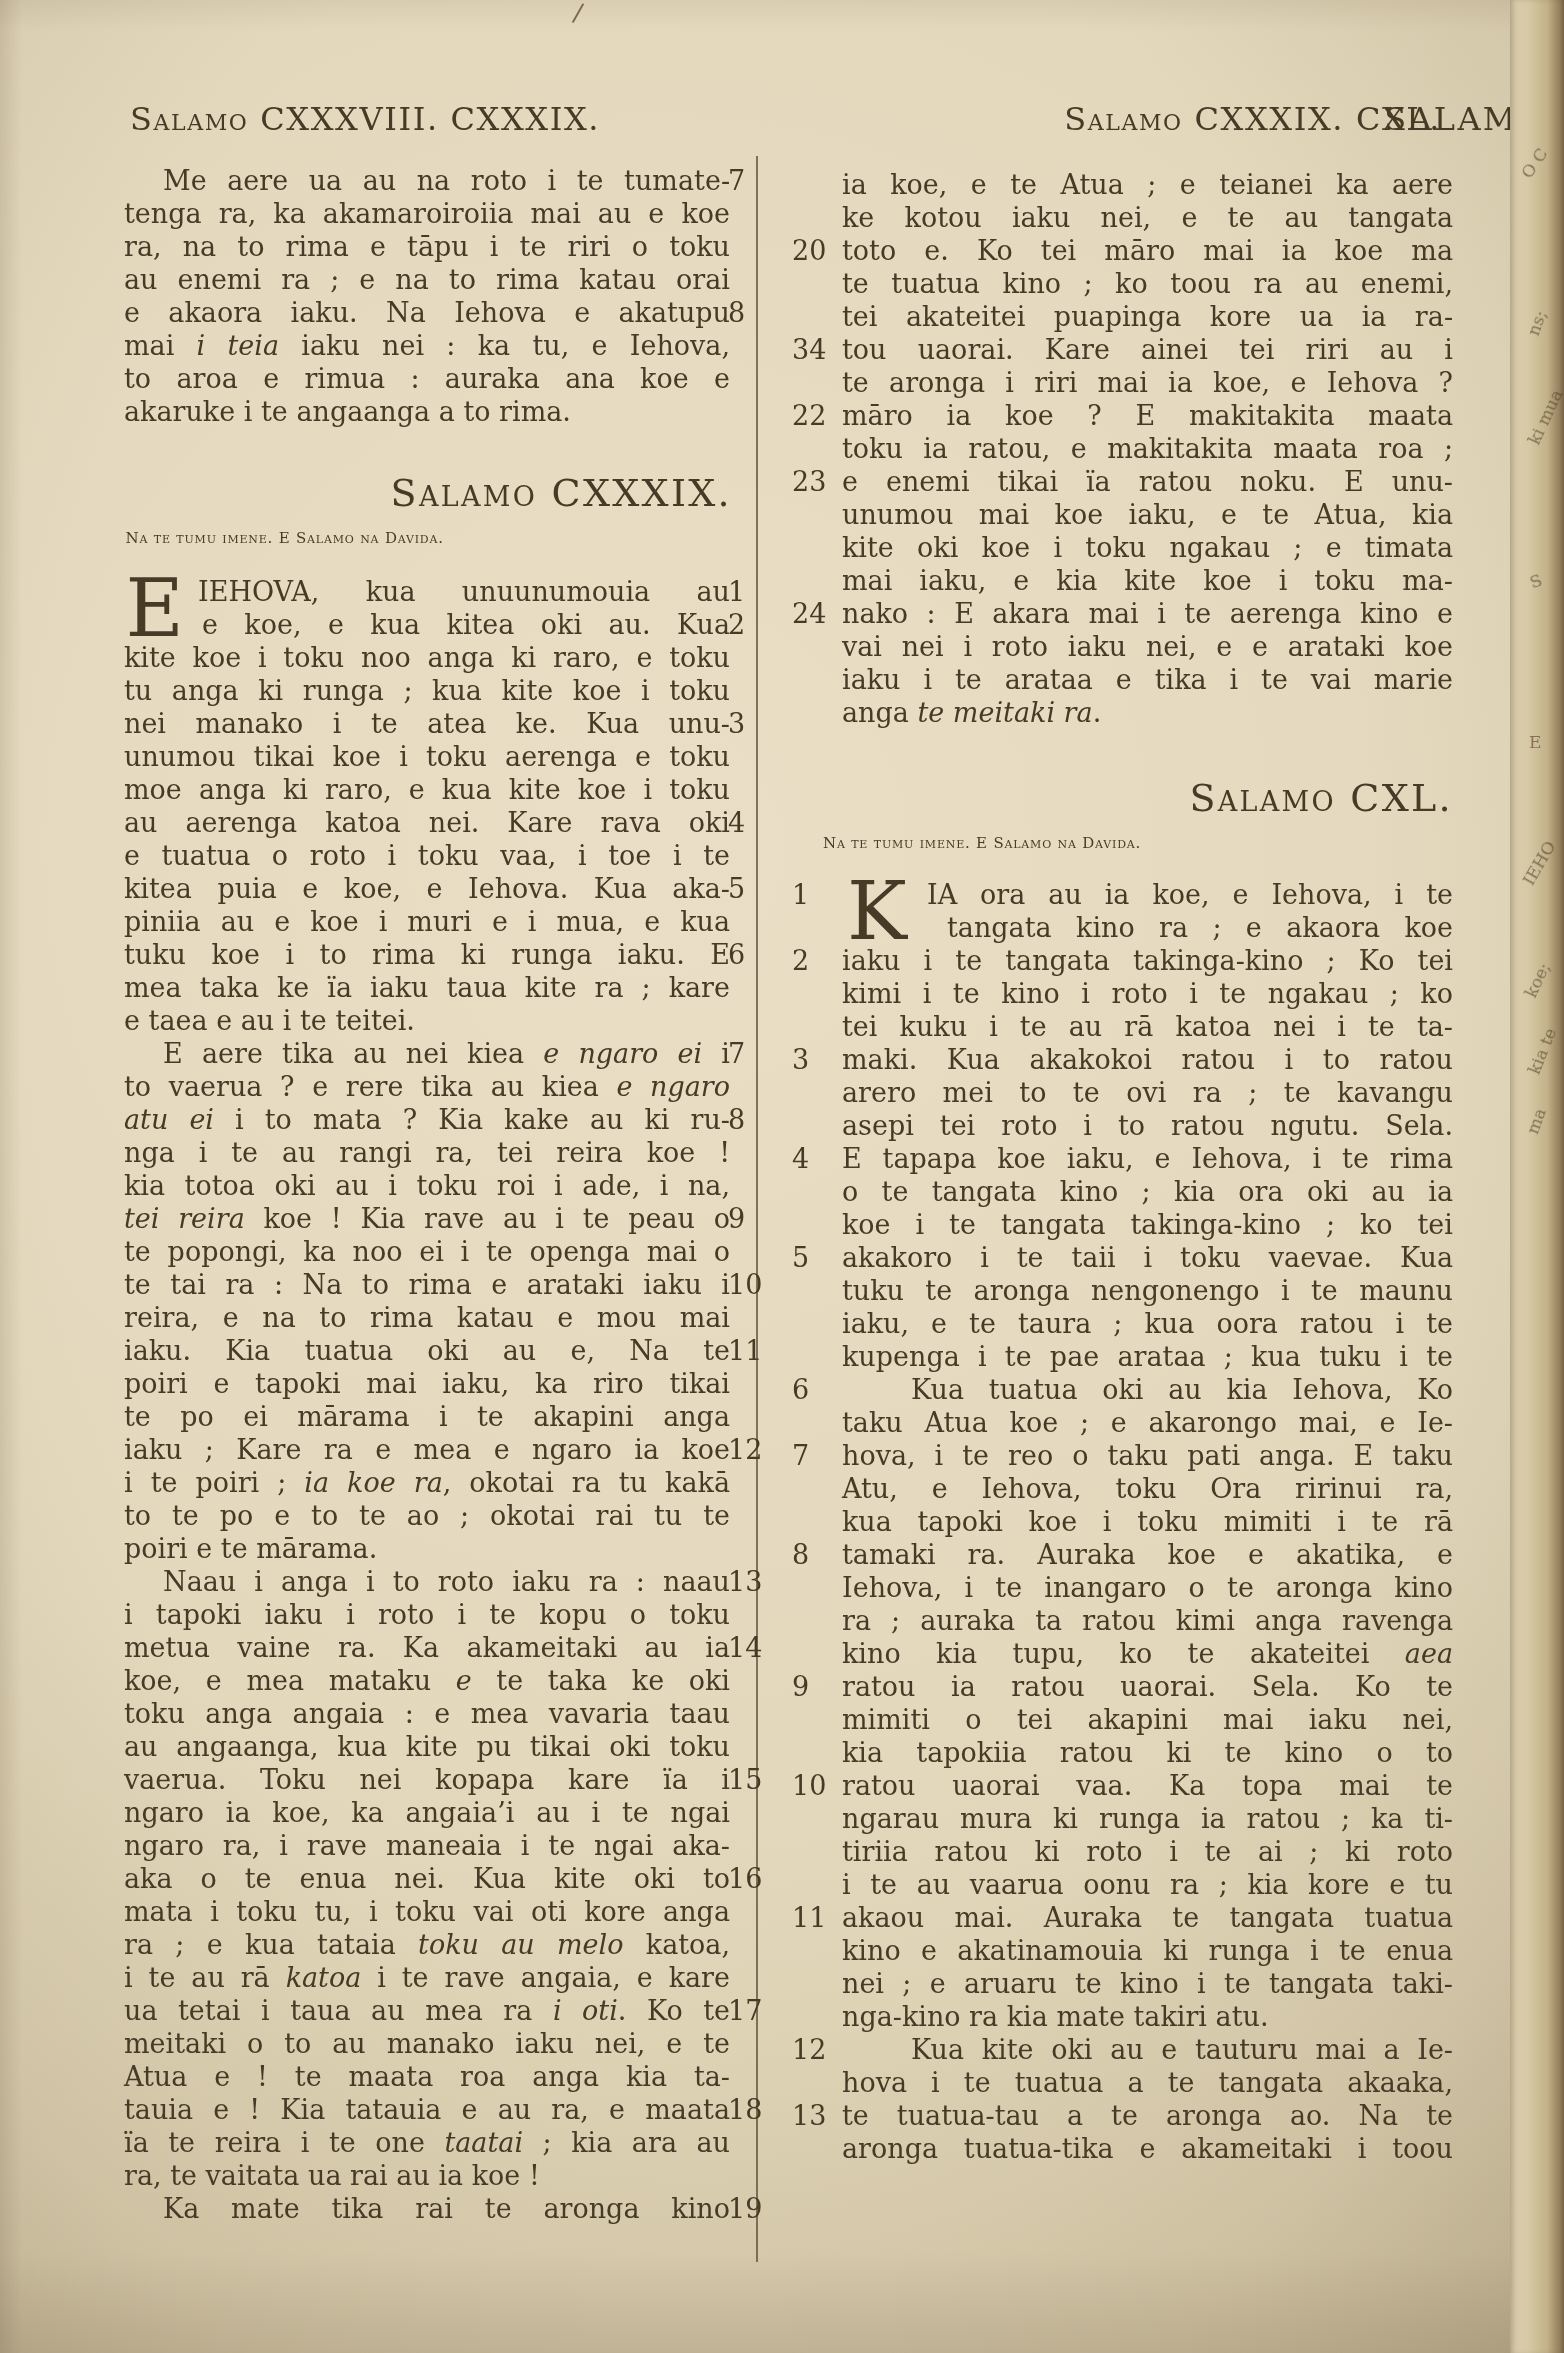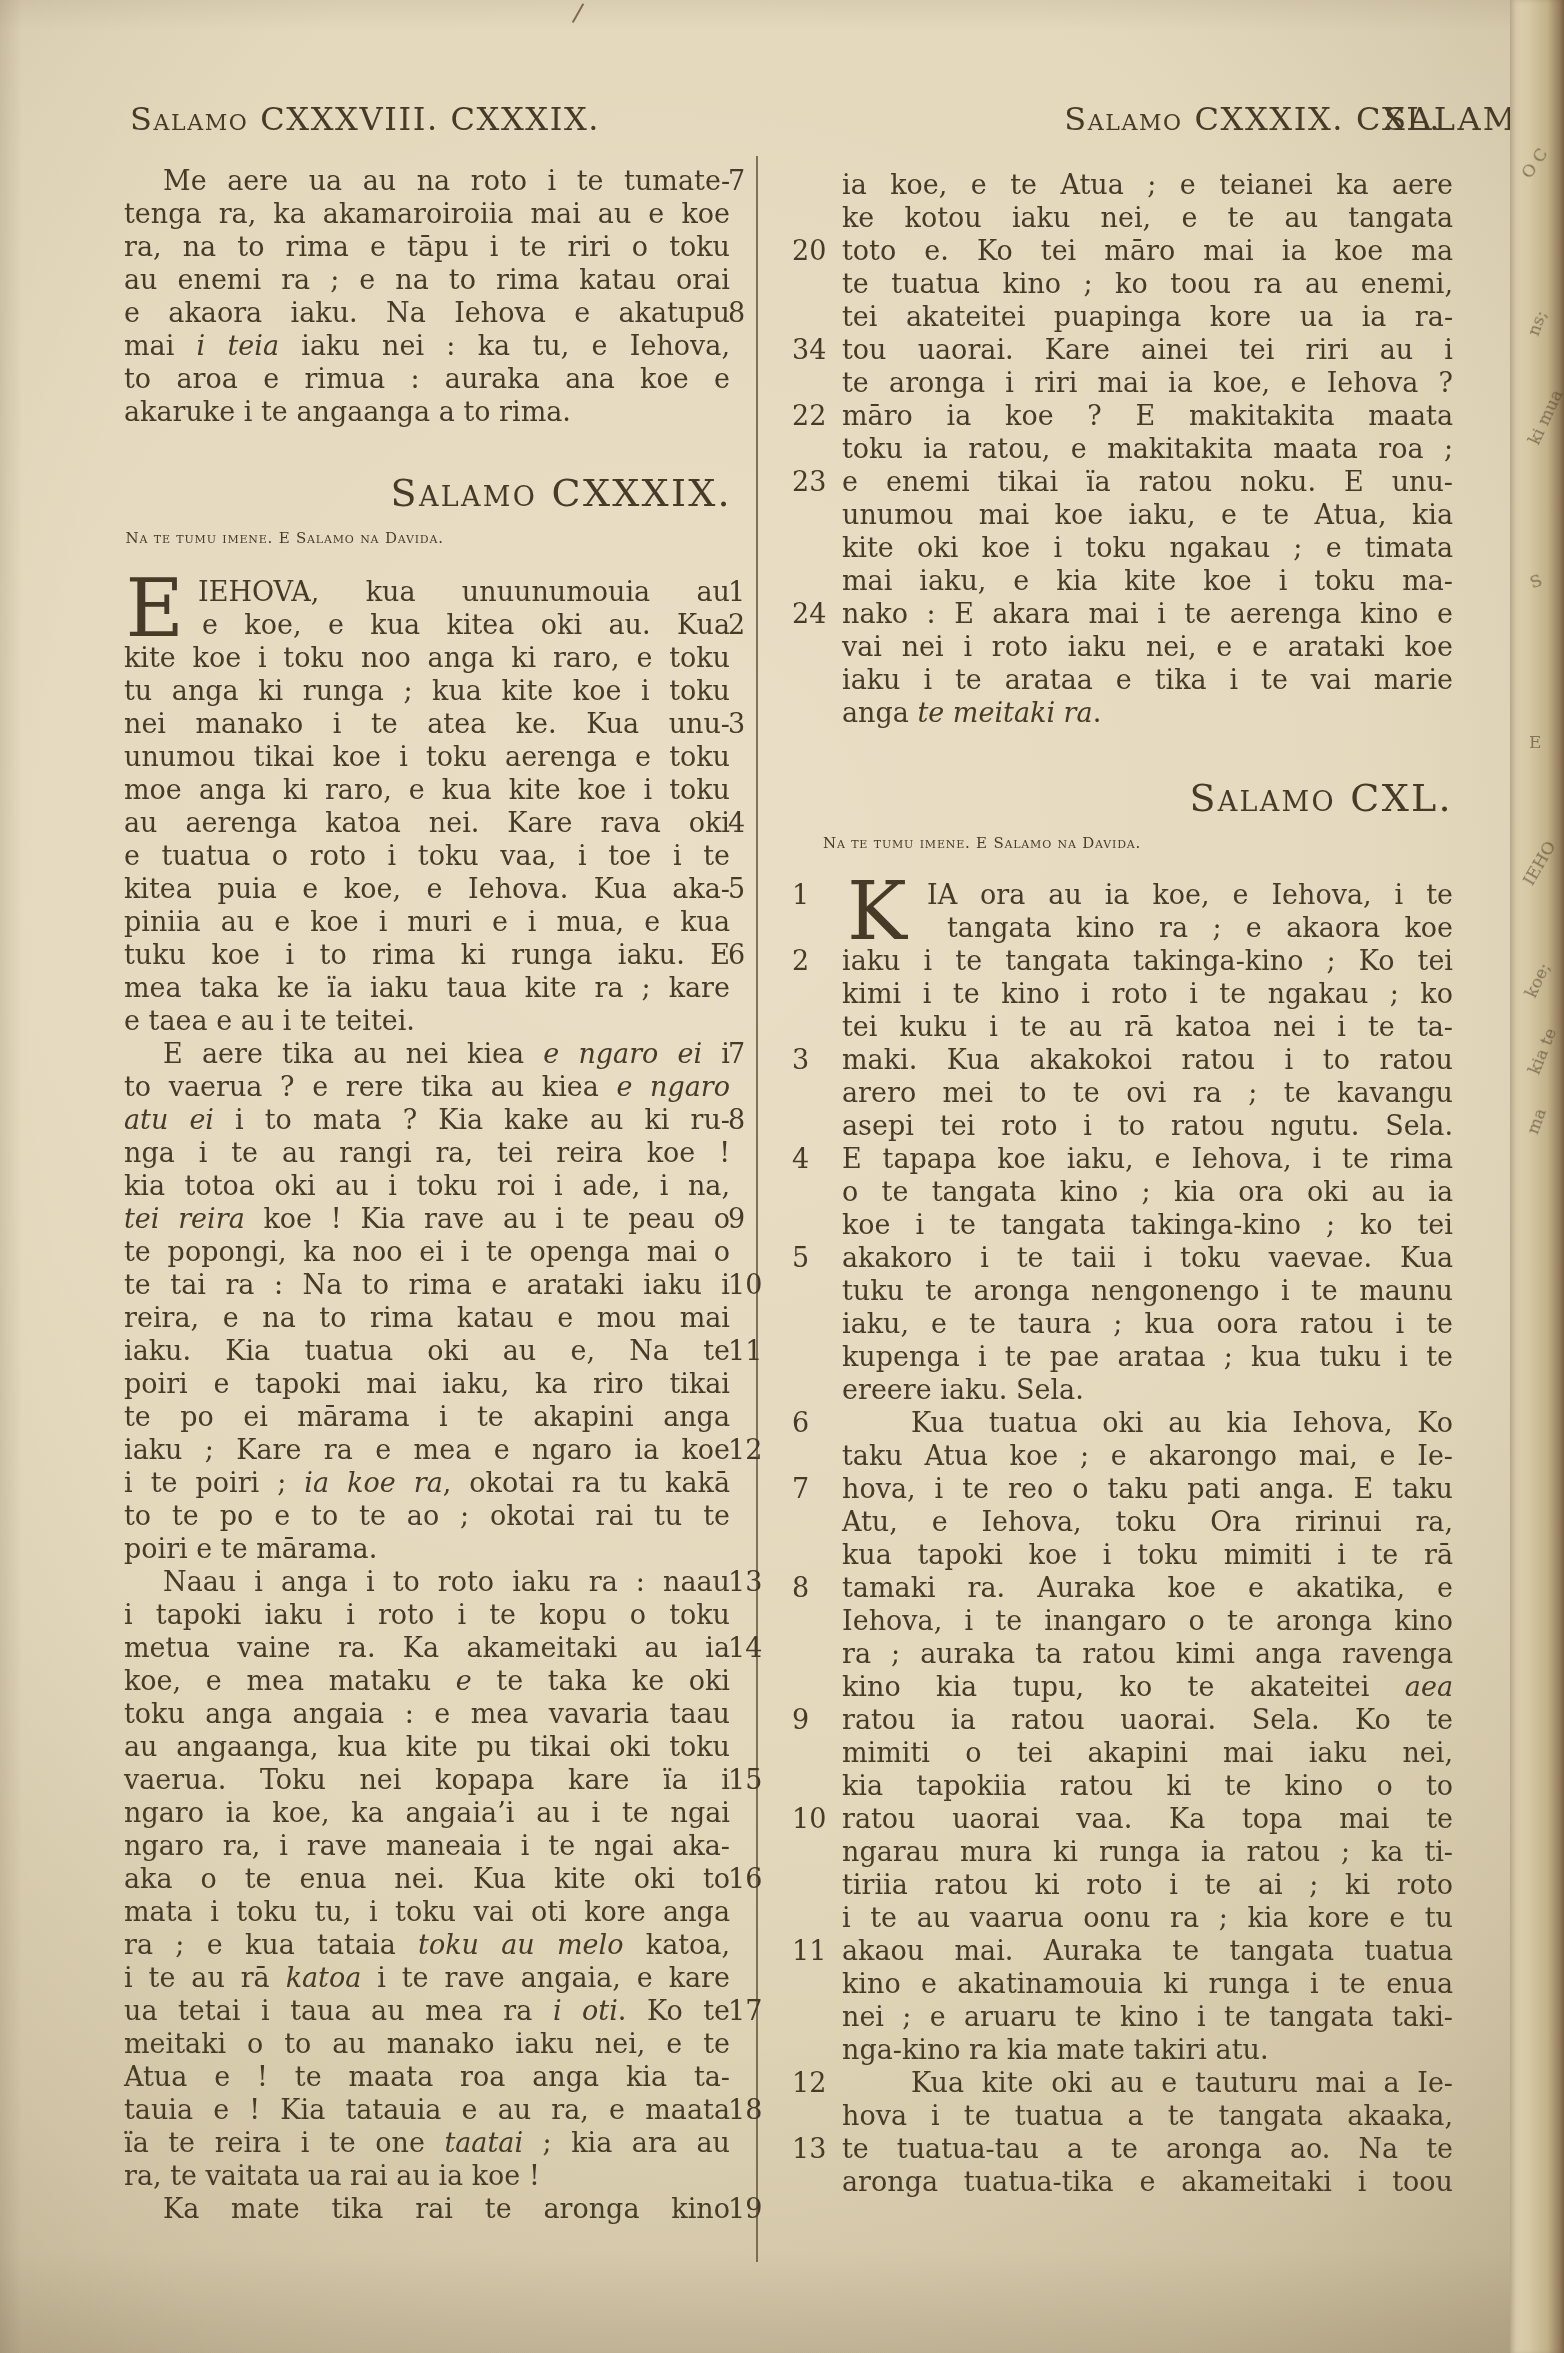--- a/index.html
+++ b/index.html
@@ -180,21 +180,20 @@
         <div class="line j"><span class="num">3</span>maki.  Kua akakokoi ratou i to ratou</div>
         <div class="line j">arero mei to te ovi ra ;  te kavangu</div>
         <div class="line j">asepi tei roto i to ratou ngutu.  Sela.</div>
         <div class="line j"><span class="num">4</span>E tapapa koe iaku, e Iehova, i te rima</div>
         <div class="line j">o te tangata kino ;  kia ora oki au ia</div>
         <div class="line j">koe i te tangata takinga-kino ;  ko tei</div>
         <div class="line j"><span class="num">5</span>akakoro i te taii i toku vaevae.  Kua</div>
         <div class="line j">tuku te aronga nengonengo i te maunu</div>
         <div class="line j">iaku, e te taura ;  kua oora ratou i te</div>
         <div class="line j">kupenga i te pae arataa ;  kua tuku i te</div>
-        <div class="line">ereere iaku.  Sela.</div>
         <div class="line j ind-para2"><span class="num">6</span>Kua tuatua oki au kia Iehova, Ko</div>
         <div class="line j">taku Atua koe ;  e akarongo mai, e Ie-</div>
         <div class="line j"><span class="num">7</span>hova, i te reo o taku pati anga.  E taku</div>
         <div class="line j">Atu, e Iehova, toku Ora ririnui ra,</div>
         <div class="line j">kua tapoki koe i toku mimiti i te rā</div>
         <div class="line j"><span class="num">8</span>tamaki ra.  Auraka koe e akatika, e</div>
         <div class="line j">Iehova, i te inangaro o te aronga kino</div>
         <div class="line j">ra ;  auraka ta ratou kimi anga ravenga</div>
         <div class="line j">kino kia tupu, ko te akateitei <i>aea</i></div>
         <div class="line j"><span class="num">9</span>ratou ia ratou uaorai.  Sela.  Ko te</div>

